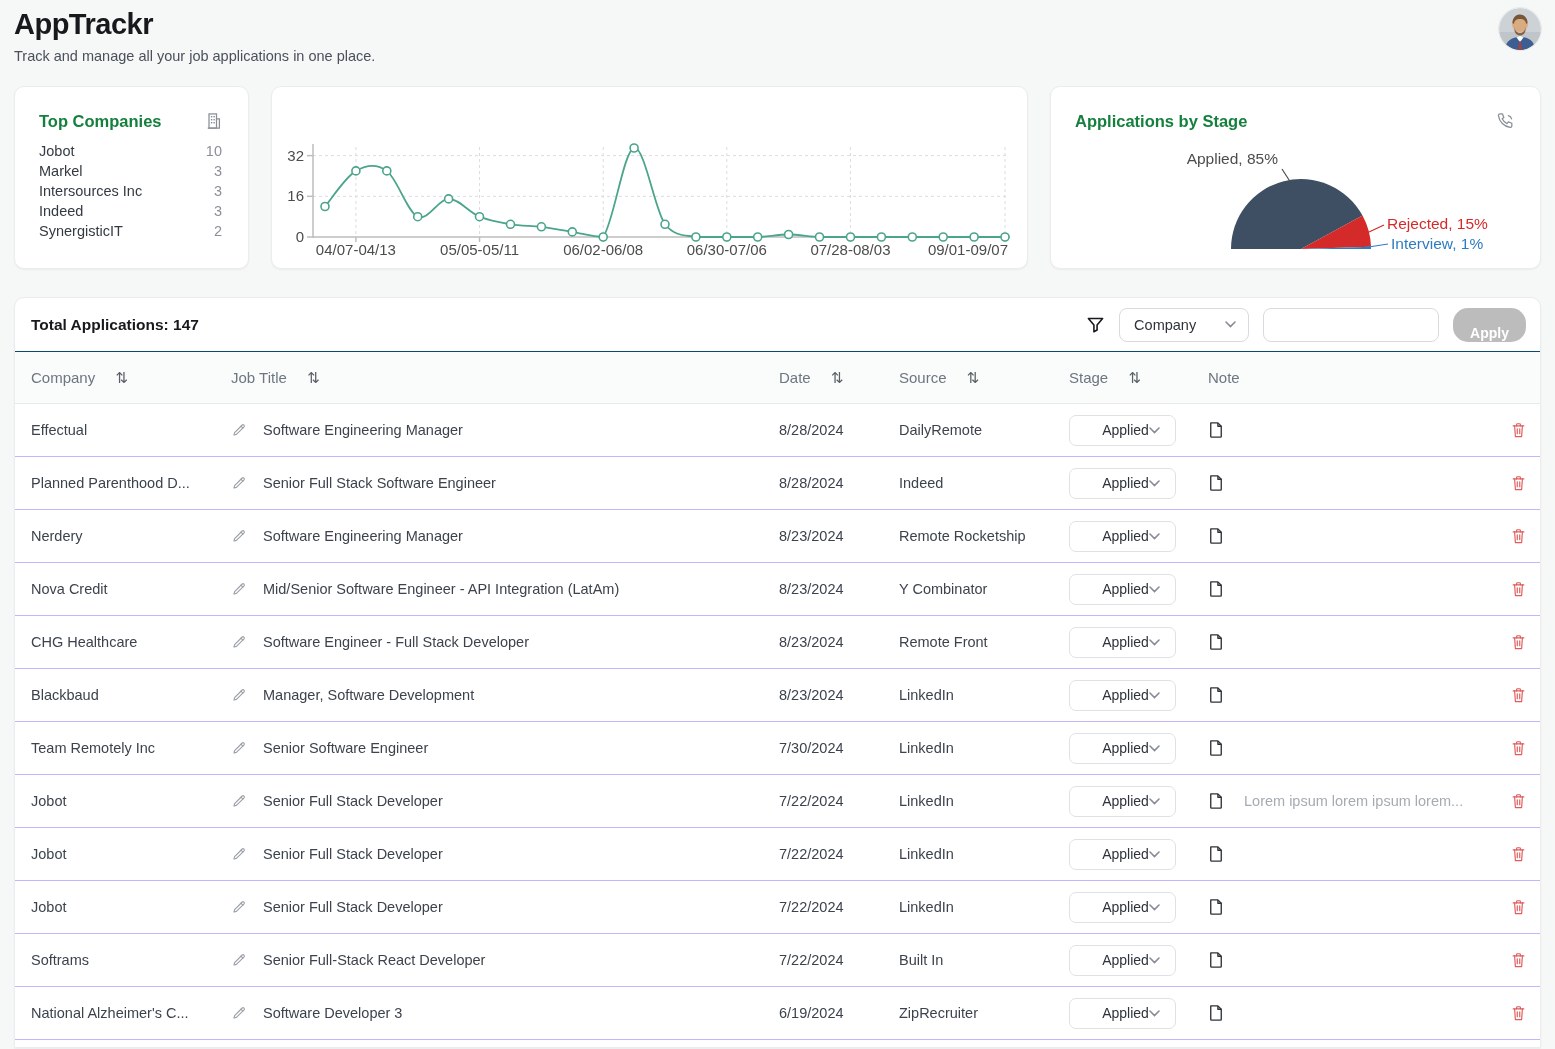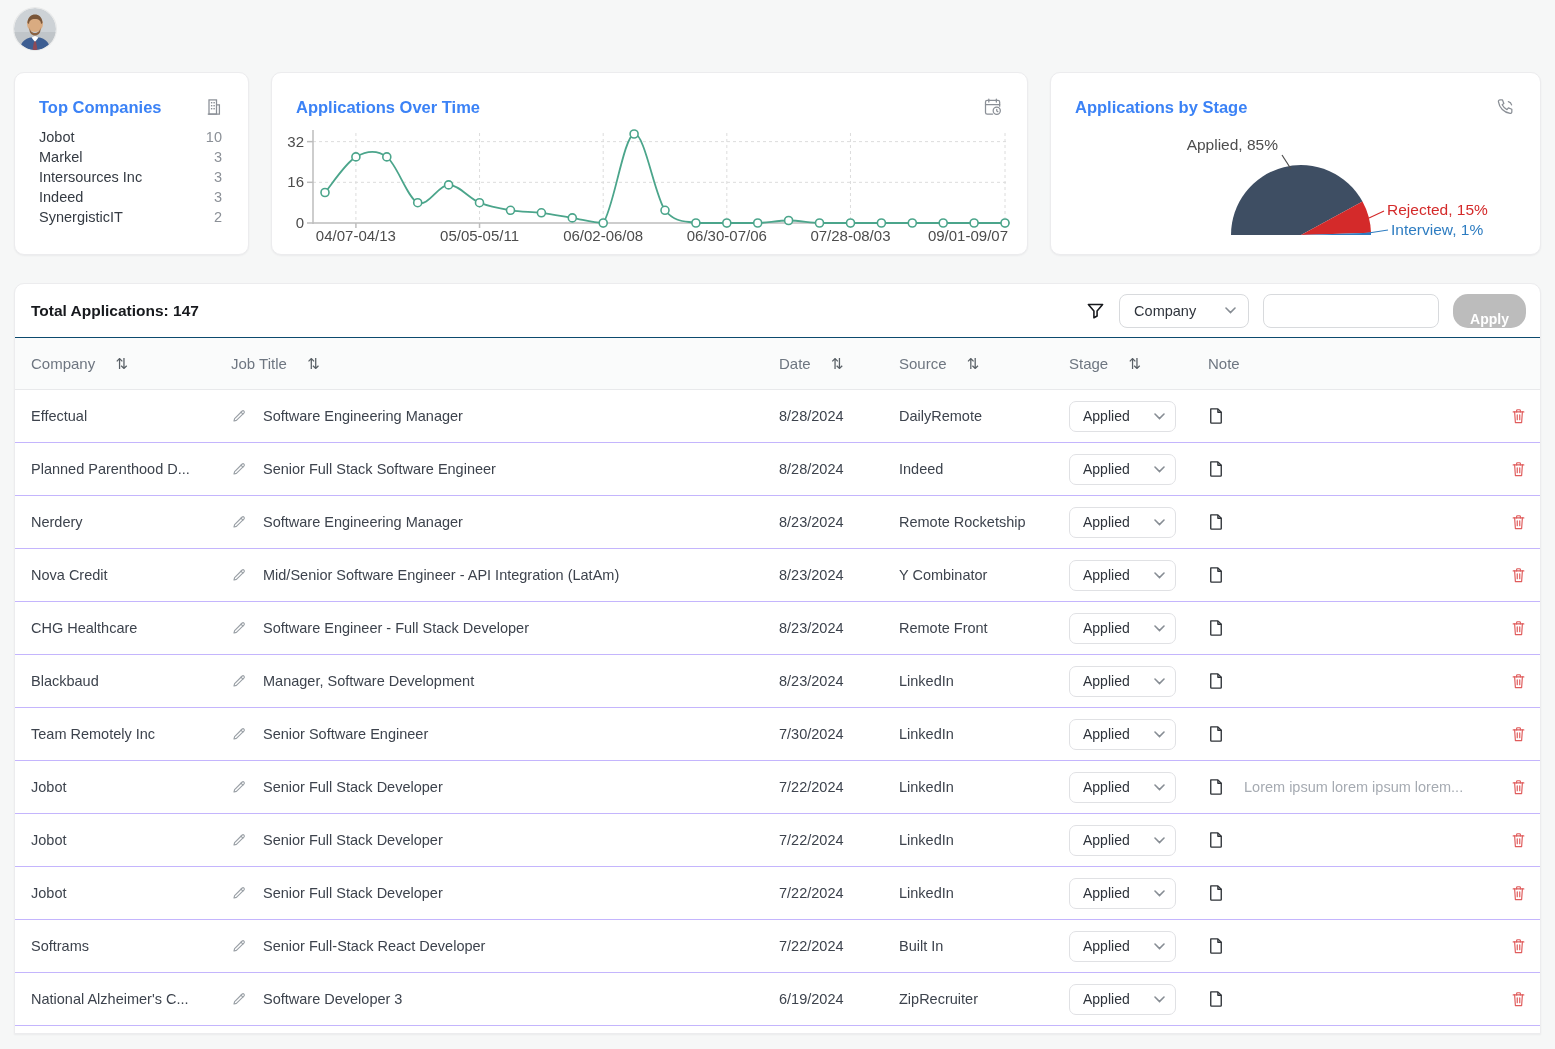--- a/index.html
+++ b/index.html
@@ -8,21 +8,21 @@
 .page{padding:8px 14px 0}
 
 .hdr{display:flex;justify-content:space-between;align-items:flex-start}
 .hdr h1{font-size:29px;font-weight:800;letter-spacing:-.5px}
 .subtitle{font-size:14.5px;color:#4a515b;margin-top:7px}
 .avatar{width:42px;height:42px;border-radius:50%;overflow:hidden;flex:none;cursor:pointer;box-shadow:0 0 0 1px rgba(0,0,0,.06)}
 
 .cards{display:flex;gap:22px;margin-top:22px}
 .card{background:#fff;border:1px solid #ececee;border-radius:10px;box-shadow:0 1px 2px rgba(16,24,40,.05);height:183px;position:relative}
 .card-head{display:flex;justify-content:space-between;align-items:center;padding:24px 24px 0}
-.card-head h2{font-size:16.5px;font-weight:700;color:#3b82f6}
+.card-head h2{font-size:16.5px;font-weight:700;color:#15803d}
 .card-icon{display:flex;color:#8a8f96}
 .card-companies{width:235px;flex:none}
 .card-line{width:757px;flex:none}
 .card-pie{width:491px;flex:none}
 .tc-list{list-style:none;padding:10px 26px 0 24px}
 .tc-list li{display:flex;justify-content:space-between;font-size:14.5px;line-height:20px;color:#343a42}
 .tc-count{color:#8b9097}
 #line-chart-svg{position:absolute;left:26px;top:50px;overflow:visible}
 #pie-chart-svg{position:absolute;left:0;top:0;pointer-events:none}
 .grid{stroke:#dcdcdc;stroke-dasharray:3 3;stroke-width:1}
@@ -43,33 +43,37 @@
 .apply-btn{height:30px;padding:17px 17px;border:none;border-radius:15px;background:#bcbcbc;color:#fff;font-weight:700;font-size:14px;cursor:pointer;font-family:inherit}
 .tgrid{display:grid;grid-template-columns:200px 548px 120px 170px 139px 1fr 34px;align-items:center;padding:0 14px 0 16px}
 .thead{height:52px;background:#fafbfb;border-bottom:1px solid #e8e9eb;color:#6e7681;font-size:15px}
 .th{display:flex;align-items:center}
 .sort{margin-left:20px;font-size:15px;color:#596066;cursor:pointer;font-family:"DejaVu Sans",sans-serif}
 .trow{height:53px;border-bottom:1px solid #c4b5fd;font-size:14.5px;color:#3d434d}
 .trow-partial{height:9px;background:#fff}
 .td{min-width:0;white-space:nowrap;overflow:hidden;text-overflow:ellipsis}
 .c-title{display:flex;align-items:flex-end;gap:16px}
 .pencil{display:flex;flex:none;cursor:pointer}
-.stage-select{width:107px;height:31px;background:#fff;border:1px solid #e0e1e4;border-radius:7px;display:flex;align-items:center;justify-content:space-between;padding:0 10px 0 13px;font-size:14px;color:#2e333b;cursor:pointer;font-family:inherit}
+.stage-select{width:107px;height:31px;background:#fff;border:1px solid #e0e1e4;border-radius:7px;display:flex;align-items:center;justify-content:center;padding:0 10px 0 27px;font-size:14px;color:#2e333b;cursor:pointer;font-family:inherit}
 .c-note{display:flex;align-items:center;gap:20px}
 .note-ic{display:flex;flex:none;cursor:pointer}
 .note-text{color:#a6abb2;white-space:nowrap;overflow:hidden;text-overflow:ellipsis}
 .c-trash{display:flex;justify-content:flex-end}
 .trash{display:flex;cursor:pointer}
 </style>
 </head>
 <body>
 
 <div class="page">
 
   <header class="hdr">
+    <div>
+      <h1>AppTrackr</h1>
+      <p class="subtitle">Track and manage all your job applications in one place.</p>
+    </div>
     <div class="avatar">
       <svg viewBox="0 0 42 42" width="42" height="42">
         <defs>
             <clipPath id="avc">
               <circle cx="21" cy="21" r="21"></circle>
             </clipPath>
           </defs>
         <g clip-path="url(#avc)">
           <rect width="42" height="42" fill="#cdd2d6"></rect>
           <rect y="24" width="42" height="18" fill="#c0c5c9"></rect>
@@ -122,31 +126,20 @@
             <span class="tc-count">3</span>
           </li>
           <li>
             <span>SynergisticIT</span>
             <span class="tc-count">2</span>
           </li>
         </ul>
     </div>
 
     <div class="card card-line">
-      <div class="card-head">
-        <h2>Applications Over Time</h2>
-        <span class="card-icon">
-          <svg width="20" height="20" viewBox="0 0 24 24" fill="none" stroke="#8a8f96" stroke-width="1.5" stroke-linecap="round">
-            <path d="M11.5 20.5H5a2 2 0 0 1-2-2V6a2 2 0 0 1 2-2h13a2 2 0 0 1 2 2v5"></path>
-            <path d="M7 2.5V6M16 2.5V6M3 9h17"></path>
-            <circle cx="16.5" cy="16.5" r="4.3"></circle>
-            <path d="M16.5 14.8v1.9l1.4 1"></path>
-          </svg>
-        </span>
-      </div>
       <svg id="line-chart-svg" width="712" height="125" viewBox="0 0 712 125">
           <line x1="15" y1="59.31428571428572" x2="710" y2="59.31428571428572" class="grid"></line>
           <line x1="15" y1="18.628571428571433" x2="710" y2="18.628571428571433" class="grid"></line>
           <line x1="57.90909090909091" y1="10" x2="57.90909090909091" y2="100" class="grid"></line>
           <line x1="181.54545454545453" y1="10" x2="181.54545454545453" y2="100" class="grid"></line>
           <line x1="305.1818181818182" y1="10" x2="305.1818181818182" y2="100" class="grid"></line>
           <line x1="428.8181818181818" y1="10" x2="428.8181818181818" y2="100" class="grid"></line>
           <line x1="552.4545454545455" y1="10" x2="552.4545454545455" y2="100" class="grid"></line>
           <line x1="707" y1="10" x2="707" y2="100" class="grid"></line>
           <line x1="15" y1="7" x2="15" y2="101" class="axis"></line>

